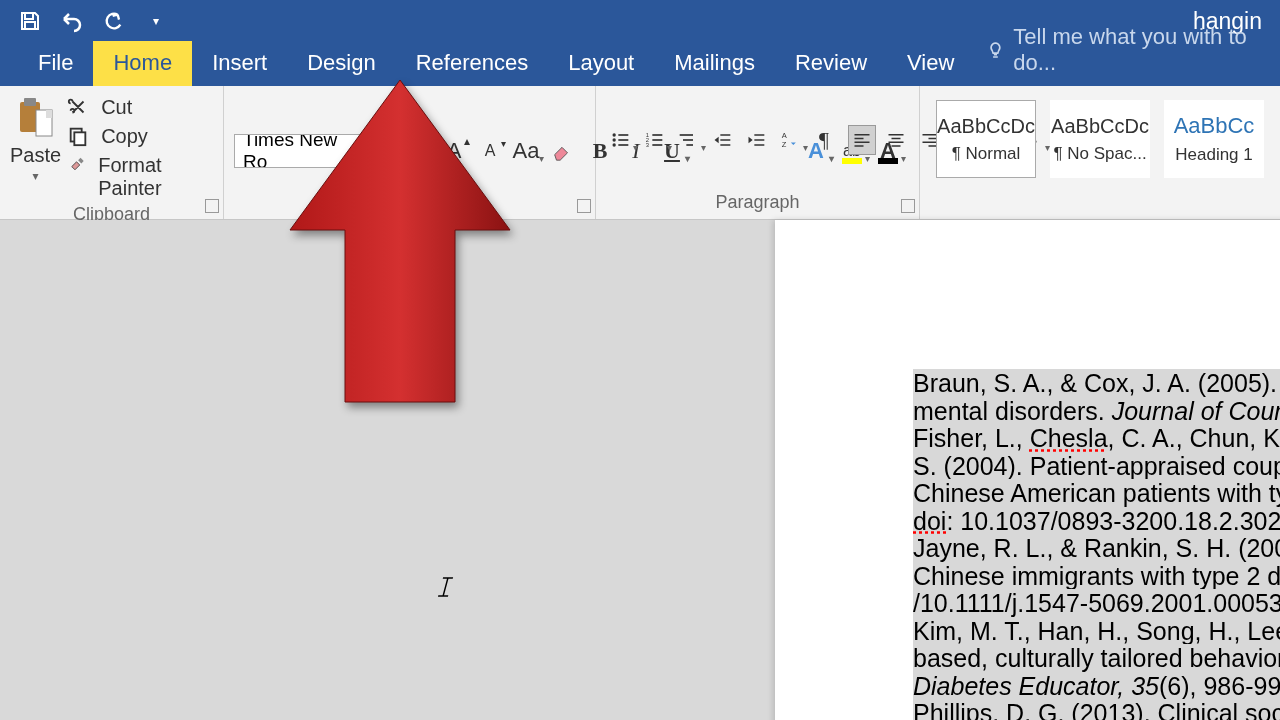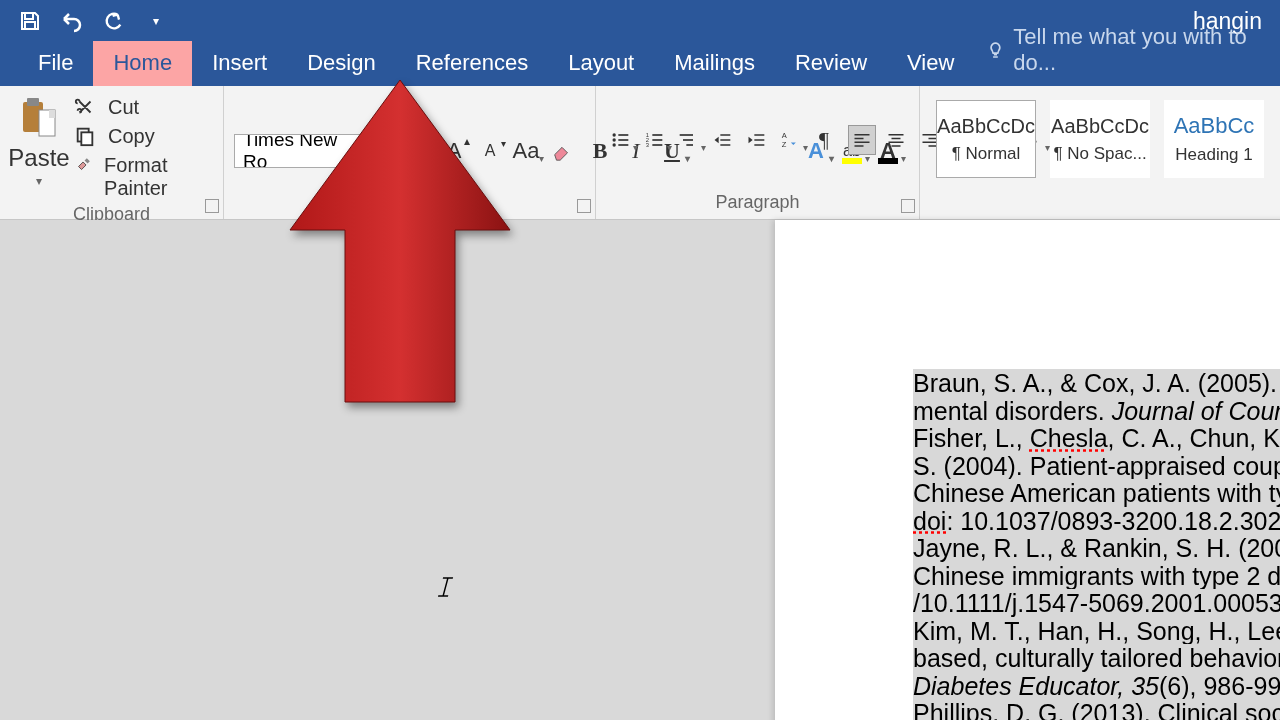--- a/index.html
+++ b/index.html
@@ -5,33 +5,33 @@
 * { margin: 0; padding: 0; box-sizing: border-box; font-family: "Segoe UI", Arial, sans-serif; }
 body { width: 1280px; height: 720px; overflow: hidden; background: #d9d9d9; position: relative; }
 
 .titlebar { height: 42px; background: #2b579a; display: flex; align-items: center; padding: 0 18px; color: white; }
 .qat { display: flex; align-items: center; gap: 18px; }
 .qat-icon { width: 24px; height: 24px; display: flex; align-items: center; justify-content: center; }
 .title-text { margin-left: auto; font-size: 23px; font-weight: 400; }
 
 .menubar { height: 44px; background: #2b579a; display: flex; align-items: flex-end; padding: 0 0 0 18px; }
 .menu-tab { padding: 9px 20px 10px 20px; color: white; font-size: 22px; cursor: pointer; }
-.menu-tab.active { background: #fca5a5; color: #2b579a; }
+.menu-tab.active { background: #fde047; color: #2b579a; }
 .tell-me { display: flex; align-items: center; color: #c8d7ec; font-size: 22px; margin-left: 12px; gap: 8px; padding-bottom: 10px; }
 
 .ribbon { height: 134px; background: #f3f3f3; border-bottom: 1px solid #c6c6c6; display: flex; }
 .group { border-right: 1px solid #d0d0d0; display: flex; flex-direction: column; position: relative; }
 .group-body { flex: 1; display: flex; padding: 6px 10px 0 10px; }
 .group-label { text-align: center; font-size: 18px; color: #666; padding: 4px 0 6px 0; position: relative; }
 .dialog-launcher { position: absolute; right: 4px; bottom: 6px; width: 14px; height: 14px; border: 1px solid #999; }
 
 
 .paste-btn { display: flex; flex-direction: column; align-items: center; width: 58px; }
 .paste-icon { width: 44px; height: 44px; margin-top: 4px; }
-.paste-label { font-size: 24px; color: #333; margin-top: 4px; }
+.paste-label { font-size: 20px; color: #333; margin-top: 4px; }
 .paste-arrow { font-size: 12px; color: #666; margin-top: 2px; }
 .clip-right { display: flex; flex-direction: column; gap: 6px; margin-left: 6px; margin-top: 4px; }
 .clip-item { display: flex; align-items: flex-start; gap: 12px; font-size: 20px; color: #333; }
 .clip-item .ic { width: 22px; height: 22px; }
 
 
 .font-rows { display: flex; gap: 10px; }
 .font-row { display: flex; align-items: center; gap: 8px; }
 .font-select { width: 130px; height: 34px; border: 1px solid #aaa; background: white; display: flex; align-items: center; padding: 0 22px 0 8px; font-size: 19px; position: relative; overflow: hidden; }
 .font-select::after { content: "▾"; position: absolute; right: 4px; font-size: 12px; color: #666; }

